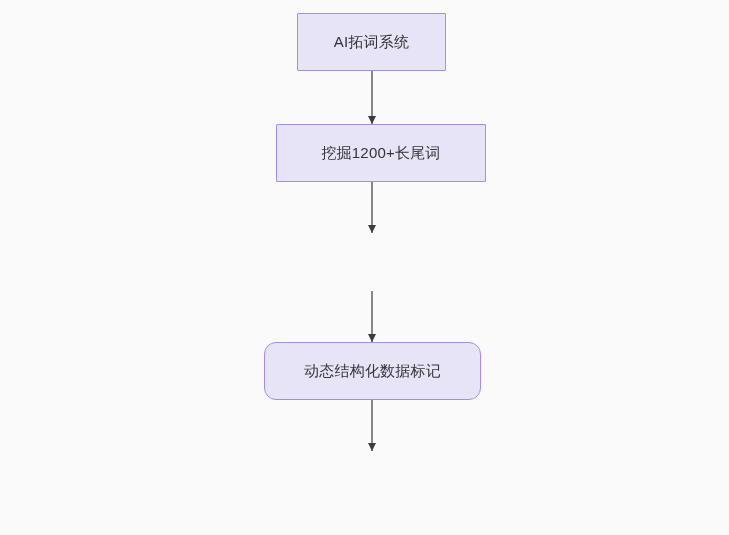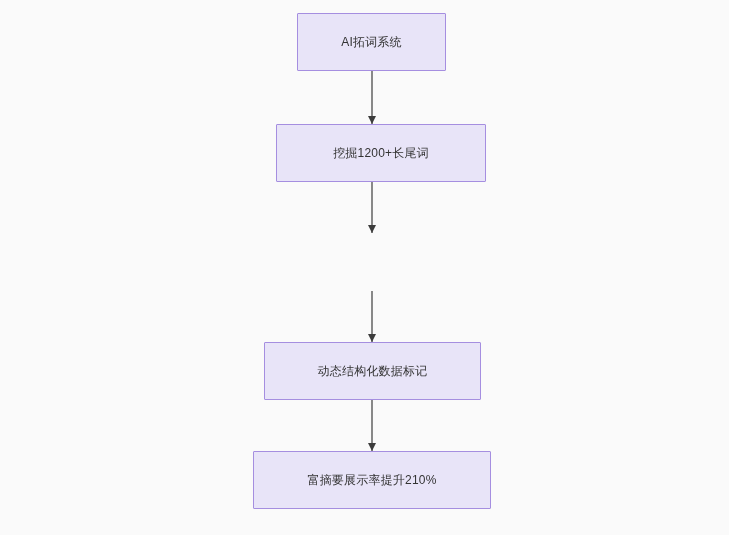--- a/index.html
+++ b/index.html
@@ -22,21 +22,21 @@
     position: absolute;
     box-sizing: border-box;
     background: #e8e4f8;
     border: 1.6px solid #a58ee0;
     display: flex;
     align-items: center;
     justify-content: center;
     border-radius: 1px;
   }
   .node-label {
-    font-size: 12px;
+    font-size: 15px;
     color: #333333;
     line-height: 1.2;
     letter-spacing: 0.2px;
     white-space: nowrap;
     text-align: center;
   }
   .edge {
     position: absolute;
     pointer-events: none;
   }
@@ -84,21 +84,18 @@
 
   <div class="node" style="left: 297px; top: 13px; width: 149px; height: 58px;">
     <span class="node-label">AI拓词系统</span>
   </div>
 
   <div class="node" style="left: 276px; top: 124px; width: 210px; height: 58px;">
     <span class="node-label">挖掘1200+长尾词</span>
   </div>
 
 
-  <div class="node" style="left: 264px; top: 342px; width: 217px; height: 58px;">
+  <div class="node" style="left: 264px; top: 342px; width: 217px; height: 58px; border-radius: 12px;">
     <span class="node-label">动态结构化数据标记</span>
   </div>
 
-  <div class="node" style="left: 253px; top: 451px; width: 238px; height: 58px;">
-    <span class="node-label">富摘要展示率提升210%</span>
-  </div>
 
 </div>
 
 </body></html>

